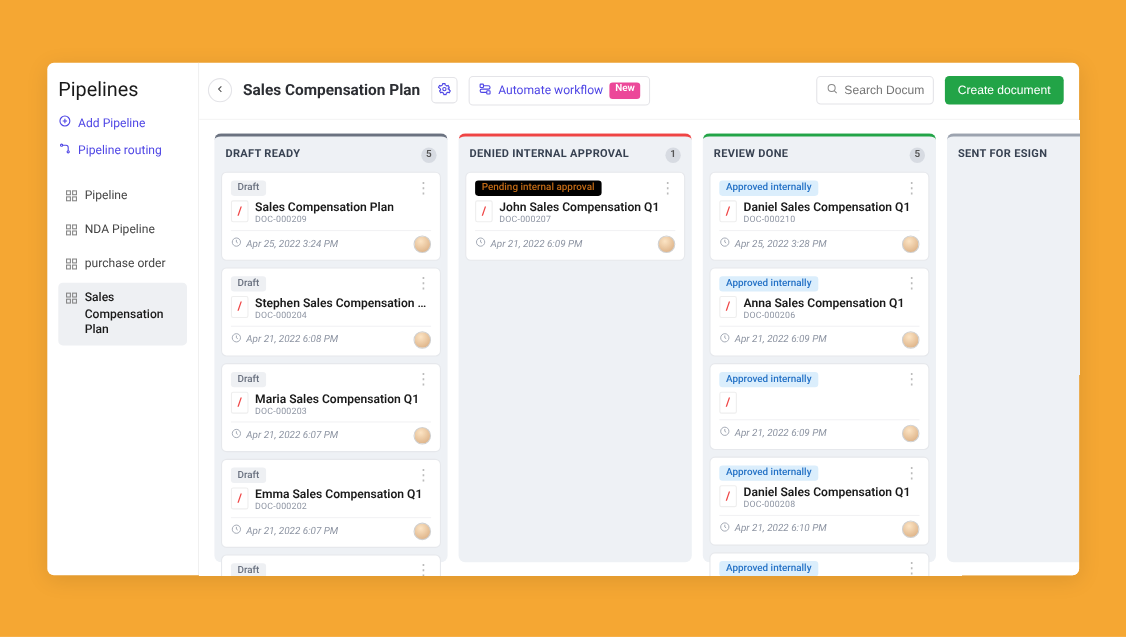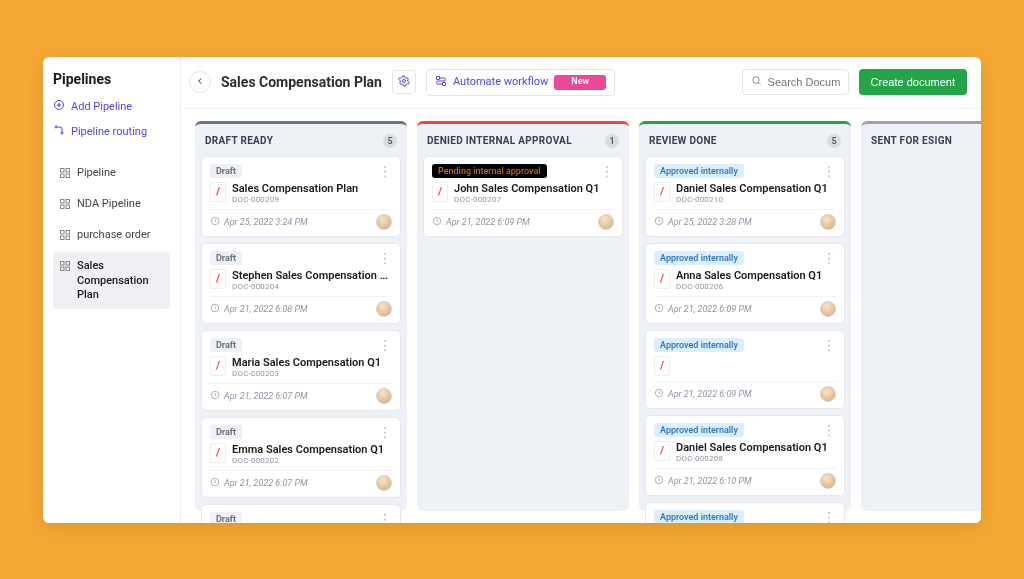--- a/index.html
+++ b/index.html
@@ -22,22 +22,22 @@
   display: flex;
   overflow: hidden;
   box-shadow: 0 4px 20px rgba(0,0,0,0.1);
 }
 .sidebar {
   width: 138px;
   padding: 14px 10px;
   border-right: 1px solid #f0f0f0;
 }
 .sidebar-title {
-  font-size: 14px;
-  font-weight: 700;
+  font-size: 18px;
+  font-weight: 400;
   margin-bottom: 12px;
   color: #1a1a1a;
 }
 .sidebar-action {
   display: flex;
   align-items: center;
   gap: 6px;
   font-size: 11px;
   color: #4F46E5;
   margin-bottom: 10px;
@@ -109,21 +109,21 @@
   background:#fff;
   font-size:11px;
   color:#4F46E5;
 }
 .automate-btn svg{width:12px;height:12px;}
 .new-badge {
   background:#EC4899;
   color:#fff;
   font-size:9px;
   font-weight:600;
-  padding:1px 17px;
+  padding:1px 5px;
   border-radius:3px;
 }
 .spacer{flex:1;}
 .search-box{
   display:flex;gap:6px;
   border:1px solid #e4e4e8;
   border-radius:4px;
   padding:5px 8px;
   width:107px;
   color:#888;
@@ -194,21 +194,21 @@
 .card-top{
   display:flex;align-items:center;justify-content:space-between;
   margin-bottom:4px;
 }
 .tag{
   font-size:9px;
   padding:2px 6px;
   border-radius:3px;
   font-weight:500;
 }
-.tag-draft{background:#eef0f3;color:#6B7280;font-weight:bold;}
+.tag-draft{background:#eef0f3;color:#6B7280;}
 .tag-pending{background:#000000;color:#C26A15;}
 .tag-approved{background:#DBEEFC;color:#2572C6;}
 .card-more{color:#bbb;cursor:pointer;font-size:14px;line-height:1;}
 .card-body{display:flex;gap:6px;align-items:flex-start;}
 .doc-ico{
   width:16px;height:20px;
   border:1px solid #eee;
   border-radius:2px;
   display:flex;align-items:center;justify-content:center;
   flex-shrink:0;

